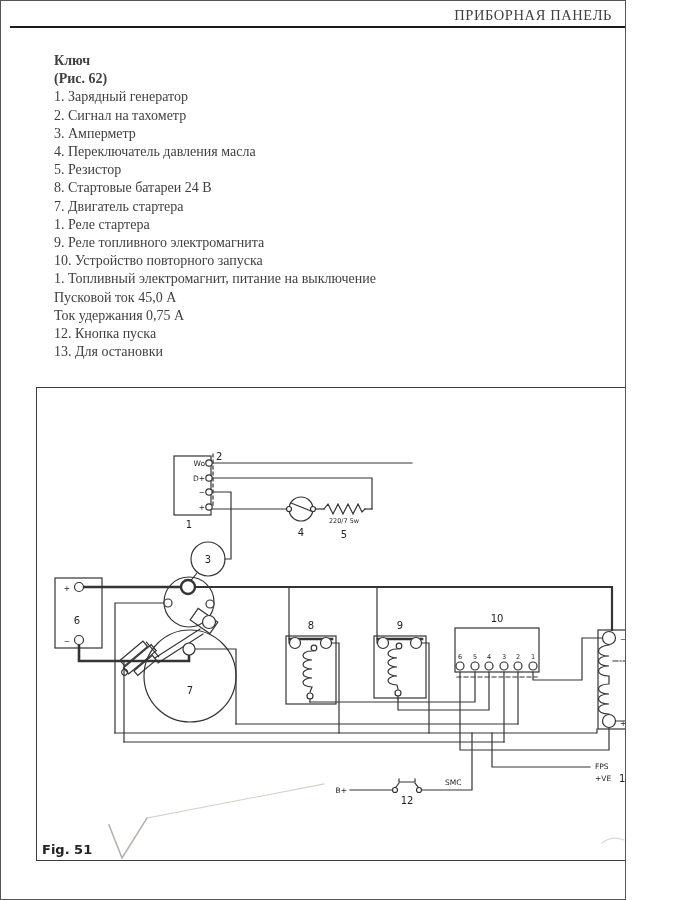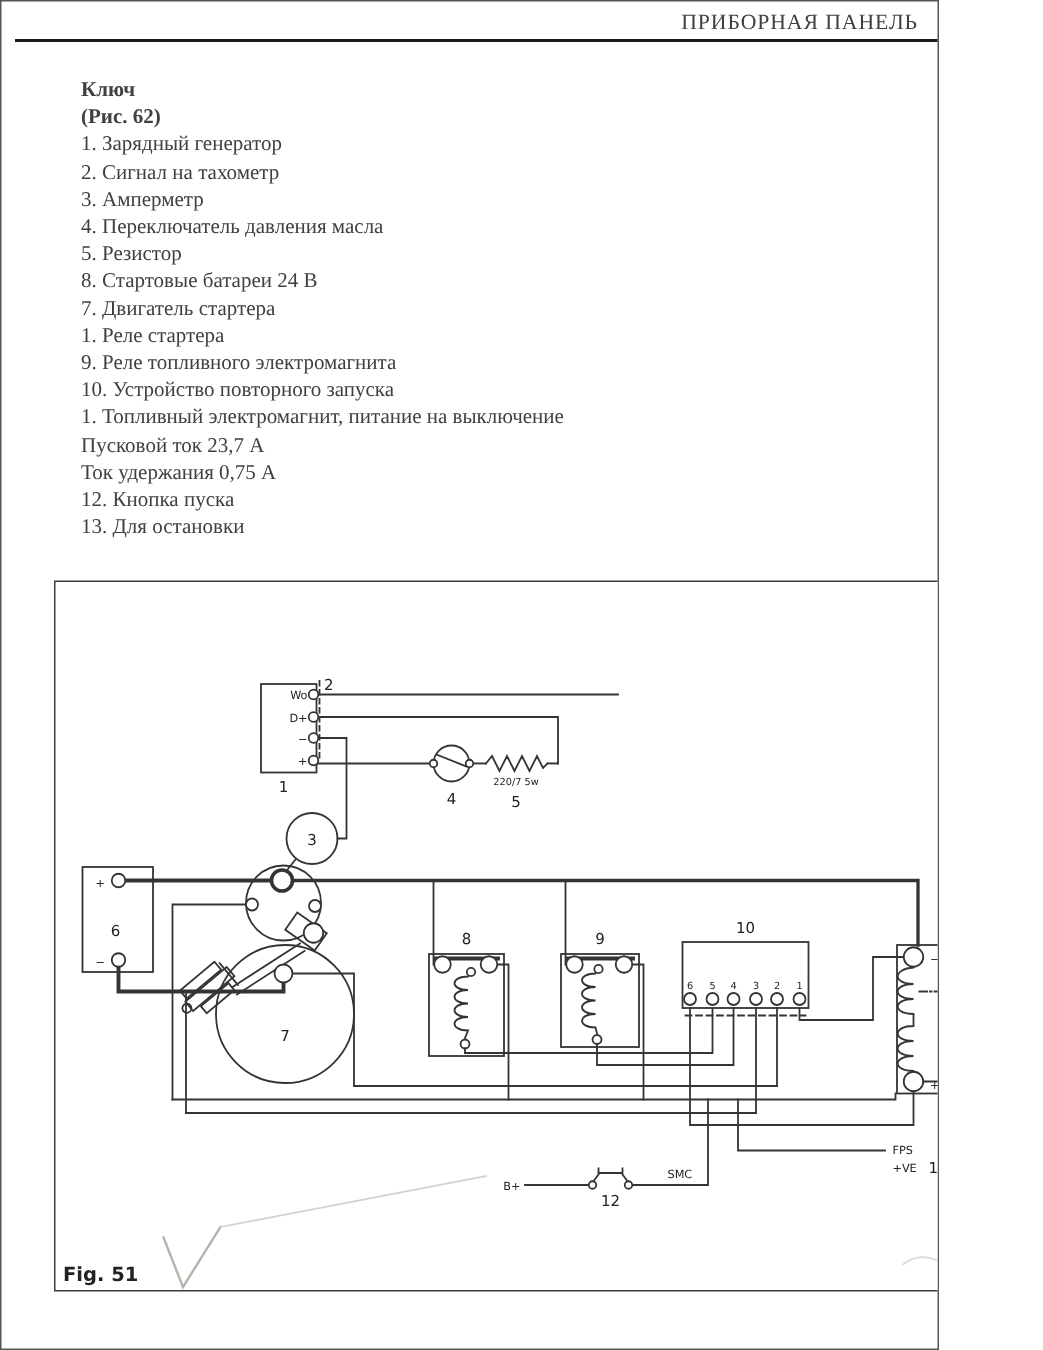--- a/index.html
+++ b/index.html
@@ -42,21 +42,21 @@
     <div>2. Сигнал на тахометр</div>
     <div>3. Амперметр</div>
     <div>4. Переключатель давления масла</div>
     <div>5. Резистор</div>
     <div>8. Стартовые батареи 24 В</div>
     <div>7. Двигатель стартера</div>
     <div>1. Реле стартера</div>
     <div>9. Реле топливного электромагнита</div>
     <div>10. Устройство повторного запуска</div>
     <div>1. Топливный электромагнит, питание на выключение</div>
-    <div>Пусковой ток 23,7 А</div>
+    <div>Пусковой ток 45,0 А</div>
     <div>Ток удержания 0,75 А</div>
     <div>12. Кнопка пуска</div>
     <div>13. Для остановки</div>
   </div>
 
   <div class="figure-frame">
     <svg width="641" height="472" viewBox="0 0 641 472" fill="none" stroke="#343434" stroke-width="1.2" stroke-linecap="square">
 
       <g>
 

